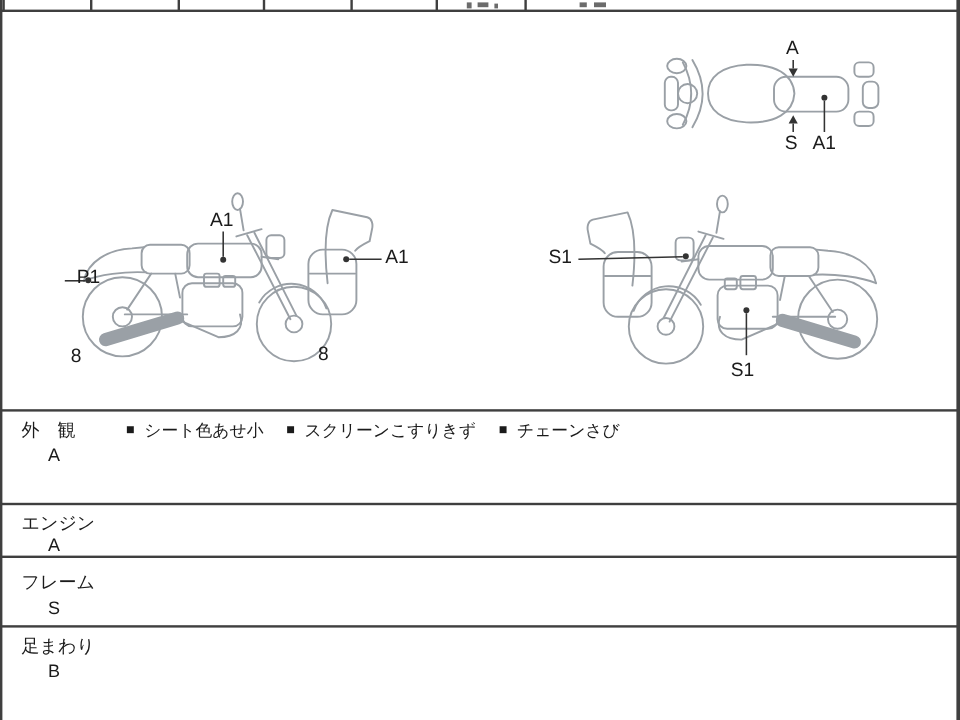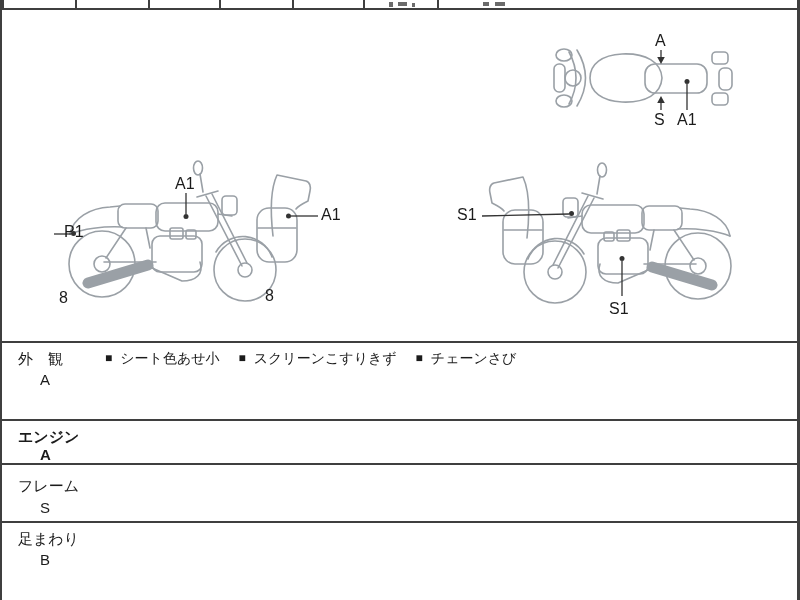--- a/index.html
+++ b/index.html
@@ -162,21 +162,21 @@
   <div class="trow" style="top:341px;height:78px;padding-left:19px;">
     <div class="tlabel">外　観</div>
     <div class="tgrade">A</div>
     <div class="tnotes">
       <span class="note"><span class="blt">■</span><span>シート色あせ小</span></span>
       <span class="note"><span class="blt">■</span><span>スクリーンこすりきず</span></span>
       <span class="note"><span class="blt">■</span><span>チェーンさび</span></span>
     </div>
   </div>
 
-  <div class="trow" style="top:419px;height:44px;font-weight:bold;">
+  <div class="trow" style="top:419px;height:44px;">
     <div class="tlabel">エンジン</div>
     <div class="tgrade" style="top:27px;">A</div>
   </div>
 
   <div class="trow" style="top:463px;height:70px;">
     <div class="tlabel" style="top:14px;">フレーム</div>
     <div class="tgrade" style="top:36px;">S</div>
     <div class="tnotes"></div>
   </div>
 

